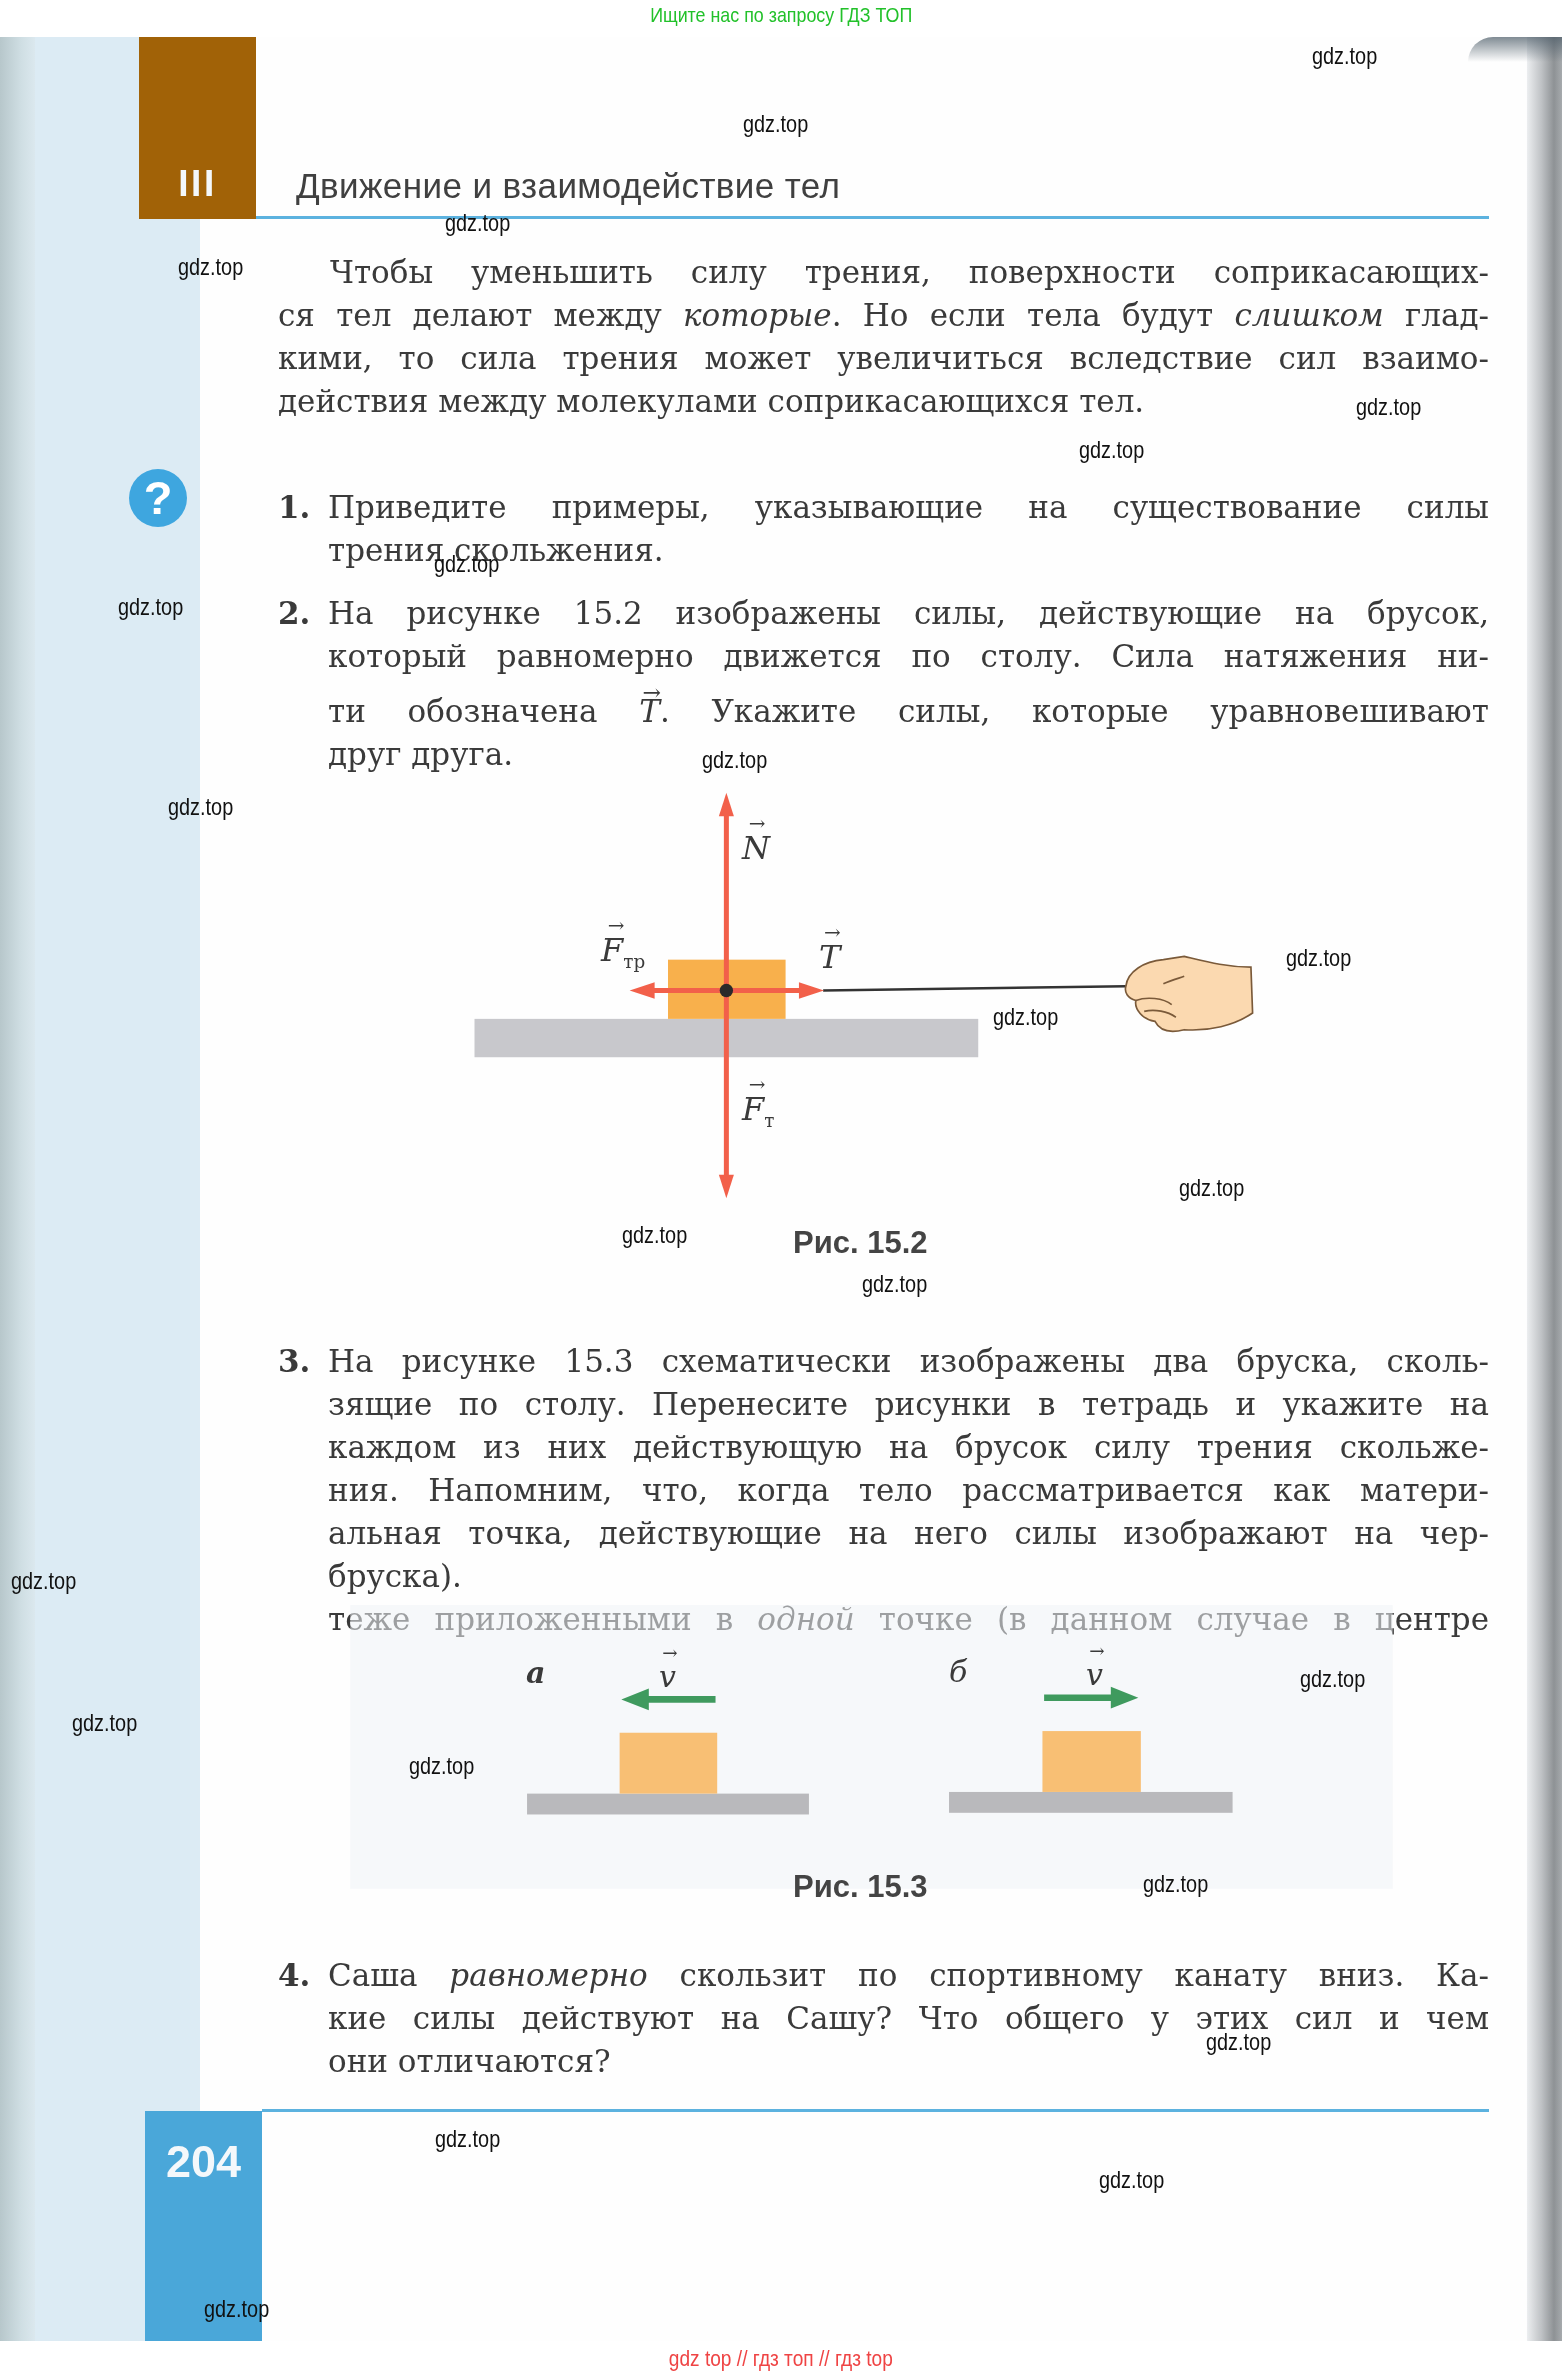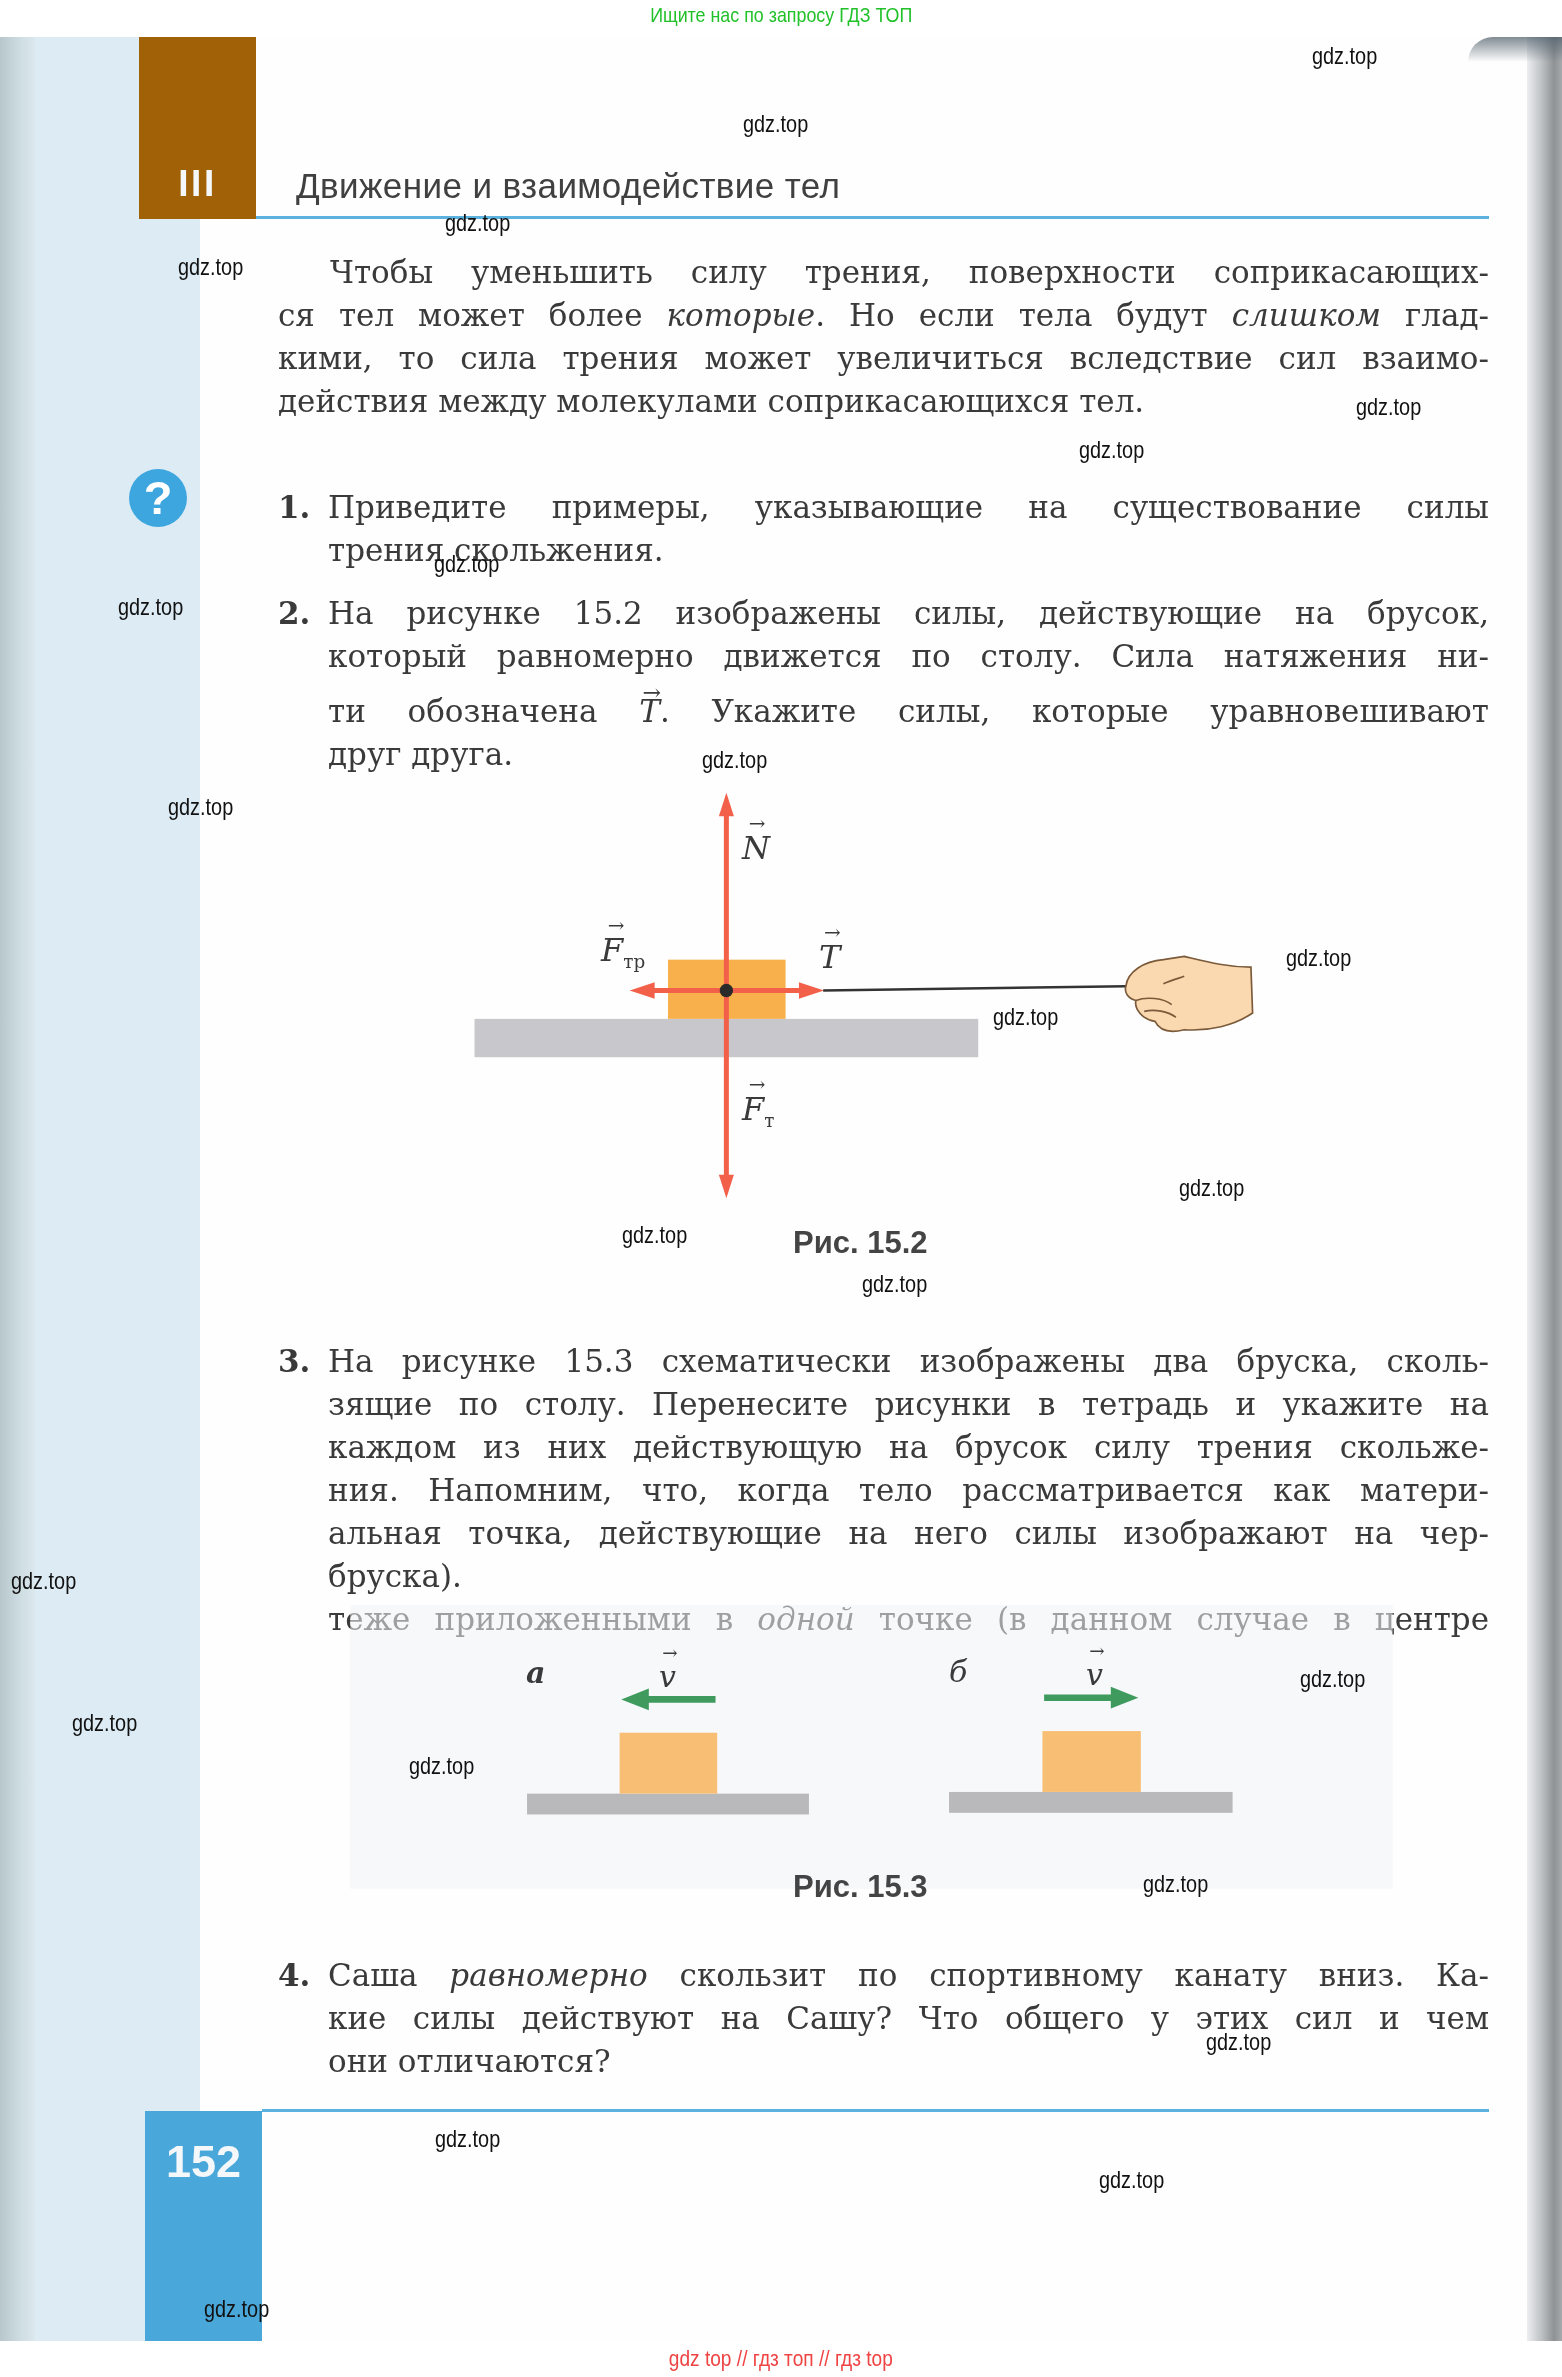--- a/index.html
+++ b/index.html
@@ -52,21 +52,21 @@
   <div class="abs gutter-corner"></div>
 
   <div class="abs tab">
     <div class="abs tab-num">III</div>
   </div>
   <div class="abs chapter-title">Движение и взаимодействие тел</div>
   <div class="abs head-rule"></div>
 
   <div class="abs text para" style="top:214px;">
     <span class="line" style="padding-left:52px;">Чтобы уменьшить силу трения, поверхности соприкасающих-</span>
-    <span class="line"><span>ся тел может более </span><em>которые</em><span>. Но если тела будут </span><em>слишком</em><span> глад-</span></span>
+    <span class="line"><span>ся тел делают между </span><em>которые</em><span>. Но если тела будут </span><em>слишком</em><span> глад-</span></span>
     <span class="line">кими, то сила трения может увеличиться вследствие сил взаимо-</span>
     <span class="line last">действия между молекулами соприкасающихся тел.</span>
   </div>
 
   <div class="abs q-icon" style="top:432px;">?</div>
 
   <div class="abs text item" style="top:449px;height:87px;">
     <span class="item-num">1.</span>
     <div class="item-body">
       <span class="line">Приведите примеры, указывающие на существование силы</span>
@@ -153,21 +153,21 @@
     <span class="item-num">4.</span>
     <div class="item-body">
       <span class="line"><span>Саша </span><em>равномерно</em><span> скользит по спортивному канату вниз. Ка-</span></span>
       <span class="line">кие силы действуют на Сашу? Что общего у этих сил и чем</span>
       <span class="line last">они отличаются?</span>
     </div>
   </div>
 
   <div class="abs bottom-rule"></div>
   <div class="abs pn-block">
-    <div class="abs pn">152</div>
+    <div class="abs pn">204</div>
   </div>
 </div>
 
 <div id="wm-layer" class="abs" style="left:0;top:0;width:1562px;height:2377px;pointer-events:none;">
     <div class="abs wm" style="left: 1312px; top: 43px;">gdz.top</div>
     <div class="abs wm" style="left: 743px; top: 111px;">gdz.top</div>
     <div class="abs wm" style="left: 445px; top: 210px;">gdz.top</div>
     <div class="abs wm" style="left: 178px; top: 254px;">gdz.top</div>
     <div class="abs wm" style="left: 1356px; top: 394px;">gdz.top</div>
     <div class="abs wm" style="left: 1079px; top: 437px;">gdz.top</div>

